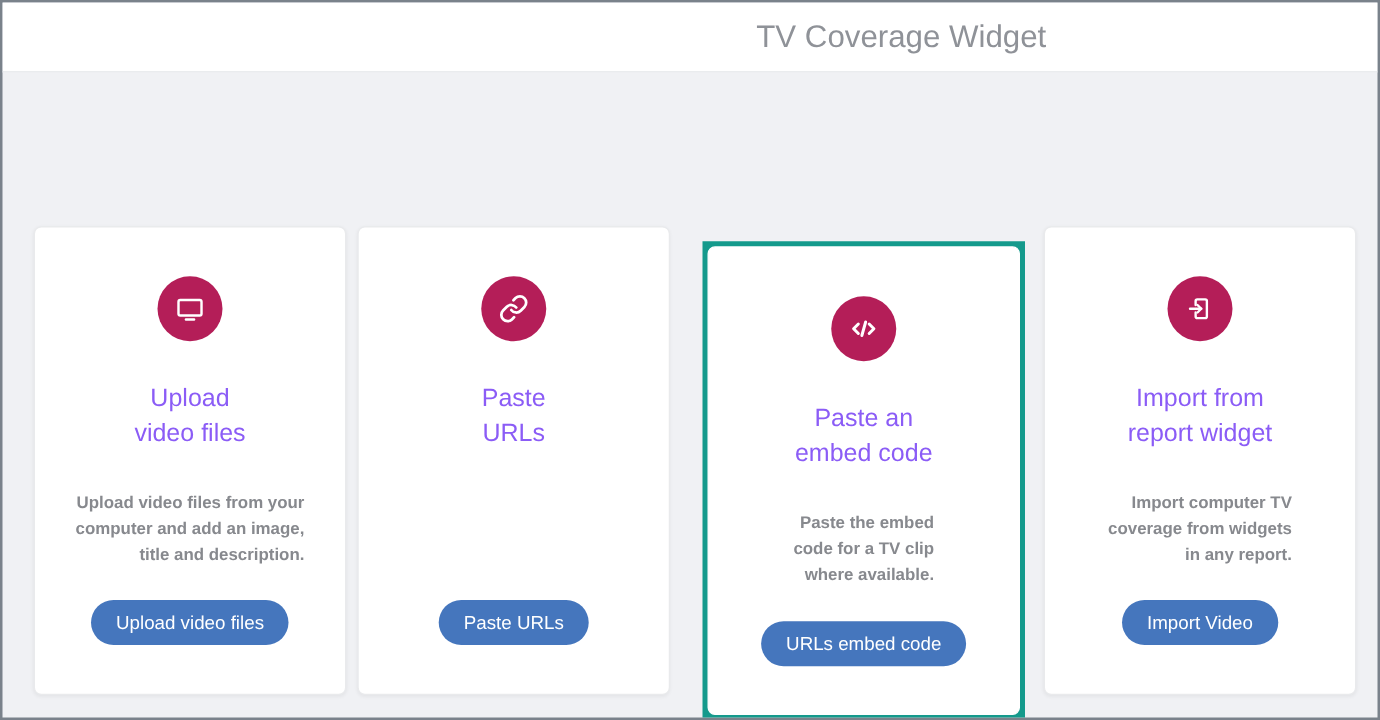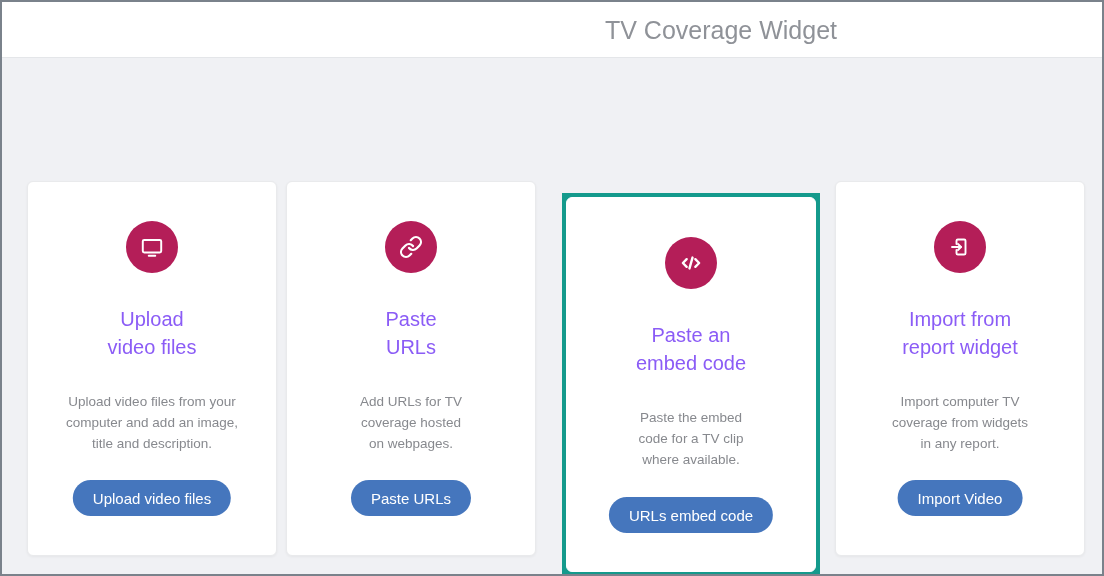--- a/index.html
+++ b/index.html
@@ -61,21 +61,21 @@
     margin-top:39px; width:52px; height:52px; border-radius:50%;
     background:#b41e58; display:flex; align-items:center; justify-content:center;
     flex:0 0 auto;
   }
   .card-title{
     margin-top:32px; font-size:20px; line-height:28px;
     color:#8b5cf6; text-align:center; white-space:pre-line; font-weight:400;
   }
   .card-desc{
     margin-top:30px; font-size:13.5px; line-height:21px;
-    color:#87898e; text-align:center; white-space:pre-line;
+    color:#87898e; text-align:right; white-space:pre-line;font-weight:bold;
   }
   .card-btn{
     position:absolute; bottom:39px; left:50%; transform:translateX(-50%);
     height:36px; padding:0 20px;
     background:#4576bd; color:#ffffff; border:none; border-radius:18px;
     font-size:15px; font-family:inherit; white-space:nowrap; cursor:pointer;
   }
   .highlight-frame .card-btn{ bottom:43px; }
 
   svg{ display:block; }
@@ -112,23 +112,20 @@
       <div class="circle">
         <span>
           <svg width="24" height="24" viewBox="0 0 24 24" fill="none" stroke="#ffffff" stroke-width="2.2" stroke-linecap="round" stroke-linejoin="round">
             <path d="M10 13a5 5 0 0 0 7.54.54l3-3a5 5 0 0 0-7.07-7.07l-1.72 1.71"></path>
             <path d="M14 11a5 5 0 0 0-7.54-.54l-3 3a5 5 0 0 0 7.07 7.07l1.71-1.71"></path>
           </svg>
         </span>
       </div>
       <div class="card-title">Paste
 URLs</div>
-      <div class="card-desc">Add URLs for TV
-coverage hosted
-on webpages.</div>
       <button class="card-btn">Paste URLs</button>
     </div>
 
     <div class="highlight-frame" style="left:560px;">
       <div class="card">
         <div class="circle">
           <span>
             <svg width="26" height="26" viewBox="0 0 24 24" fill="none" stroke="#ffffff" stroke-width="2.2" stroke-linecap="round" stroke-linejoin="round">
               <polyline points="8 8.5 4.5 12 8 15.5"></polyline>
               <polyline points="16 8.5 19.5 12 16 15.5"></polyline>

